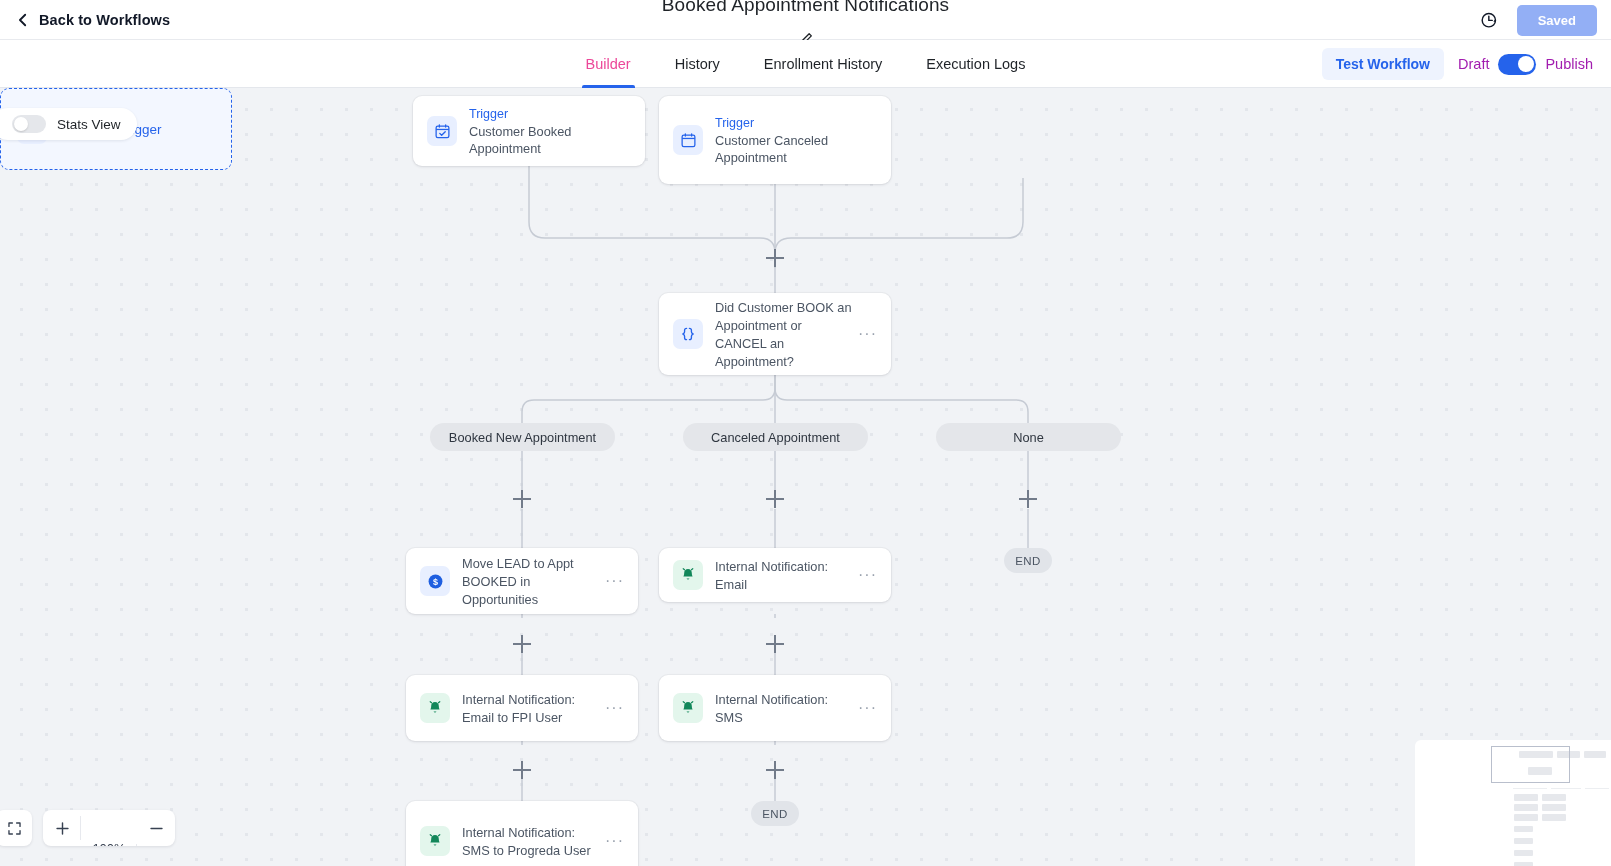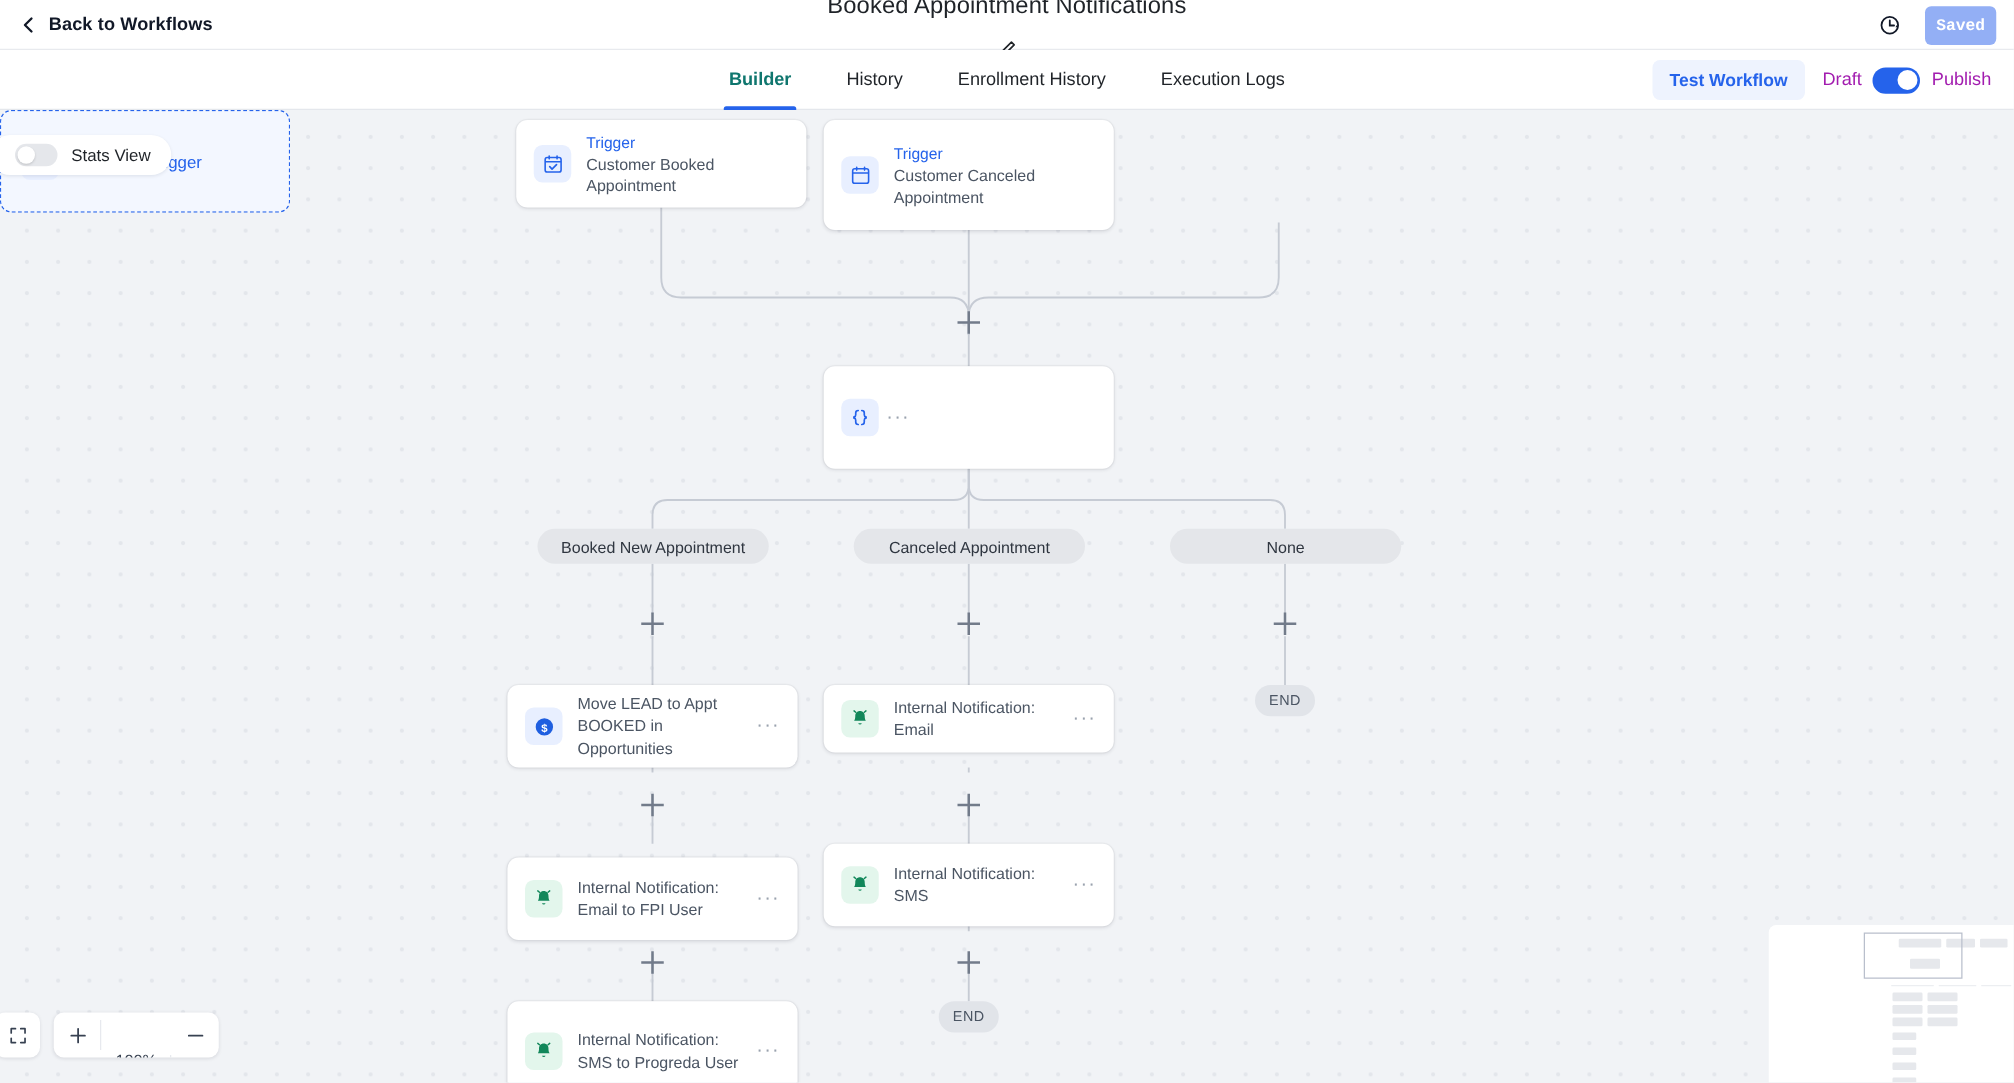--- a/index.html
+++ b/index.html
@@ -36,39 +36,39 @@
 
   .topbar-right {
     position: absolute; right: 14px; top: 0; height: 40px;
     display: flex; align-items: center; gap: 18px;
   }
   .history-icon { width: 19px; height: 19px; cursor: pointer; }
   .saved-btn {
     background: #93aff5; color: #ffffff;
     font-size: 13px; font-weight: 700;
     border: none; border-radius: 5px;
-    padding: 8px 9px; cursor: pointer; font-family: Liberation Mono, monospace;
+    padding: 8px 21px; cursor: pointer;
   }
 
   
   .tabbar {
     position: absolute; top: 40px; left: 0;
     width: 1611px; height: 48px;
     background: #ffffff;
     border-bottom: 1px solid #e4e7ec;
   }
   .tabs {
     position: absolute; left: 0; right: 0; top: 0; height: 48px;
     display: flex; align-items: center; justify-content: center; gap: 44px;
   }
   .tab {
     font-size: 14.5px; color: #1f2328; cursor: pointer;
     position: relative; height: 48px; display: flex; align-items: center;
   }
-  .tab.active { color: #0f766e; font-weight: 700; }
+  .tab.active { color: #ec4899; font-weight: 400; }
   .tab.active::after {
     content: ""; position: absolute; left: -4px; right: -4px; bottom: 0;
     height: 3px; background: #2563eb; border-radius: 2px 2px 0 0;
   }
   .tabbar-right {
     position: absolute; right: 18px; top: 0; height: 48px;
     display: flex; align-items: center; gap: 14px;
   }
   .test-wf-btn {
     background: #eef3fe; color: #2563eb;
@@ -158,21 +158,21 @@
     display: flex; align-items: center; padding: 0 16px;
     z-index: 10; cursor: pointer;
   }
   .add-trigger-label { font-size: 13.5px; color: #2563eb; margin-left: 14px; font-weight: 500; }
 
   
   #node-condition { left: 659px; top: 205px; width: 232px; height: 82px; }
 
   
   #node-a1 { left: 406px; top: 460px; width: 232px; height: 66px; }
-  #node-a2 { left: 406px; top: 587px; width: 232px; height: 66px; margin-top: 11px; }
+  #node-a2 { left: 406px; top: 587px; width: 232px; height: 66px; }
   #node-a3 { left: 406px; top: 713px; width: 232px; height: 80px; }
   #node-b1 { left: 659px; top: 460px; width: 232px; height: 54px; }
   #node-b2 { left: 659px; top: 587px; width: 232px; height: 66px; }
 
   
   .branch-pill {
     position: absolute; z-index: 10;
     height: 28px; border-radius: 14px;
     background: #e4e6ea;
     display: flex; align-items: center; justify-content: center;
@@ -400,20 +400,23 @@
     </span>
     <span class="add-trigger-label">Add New Trigger</span>
   </div>
 
   <div class="node" id="node-condition">
     <span class="node-icon icon-blue">
       <svg viewBox="0 0 20 20" width="18" height="18">
         <path d="M8.4 3.8c-1.8 0-2.2.8-2.2 2.1v1.6c0 1.2-.5 1.9-1.6 2.1v.8c1.1.2 1.6.9 1.6 2.1v1.6c0 1.3.4 2.1 2.2 2.1" fill="none" stroke="#2563eb" stroke-width="1.5" stroke-linecap="round"></path>
         <path d="M11.6 3.8c1.8 0 2.2.8 2.2 2.1v1.6c0 1.2.5 1.9 1.6 2.1v.8c-1.1.2-1.6.9-1.6 2.1v1.6c0 1.3-.4 2.1-2.2 2.1" fill="none" stroke="#2563eb" stroke-width="1.5" stroke-linecap="round"></path>
       </svg>
+    </span>
+    <span class="node-text">
+      <span class="node-title">Did Customer BOOK an Appointment or CANCEL an Appointment?</span>
     </span>
     <span class="node-dots">···</span>
   </div>
 
   <div class="branch-pill" id="pill-0">Booked New Appointment</div>
   <div class="branch-pill" id="pill-1">Canceled Appointment</div>
   <div class="branch-pill" id="pill-2">None</div>
 
   <div class="node" id="node-a1">
     <span class="node-icon icon-blue">

